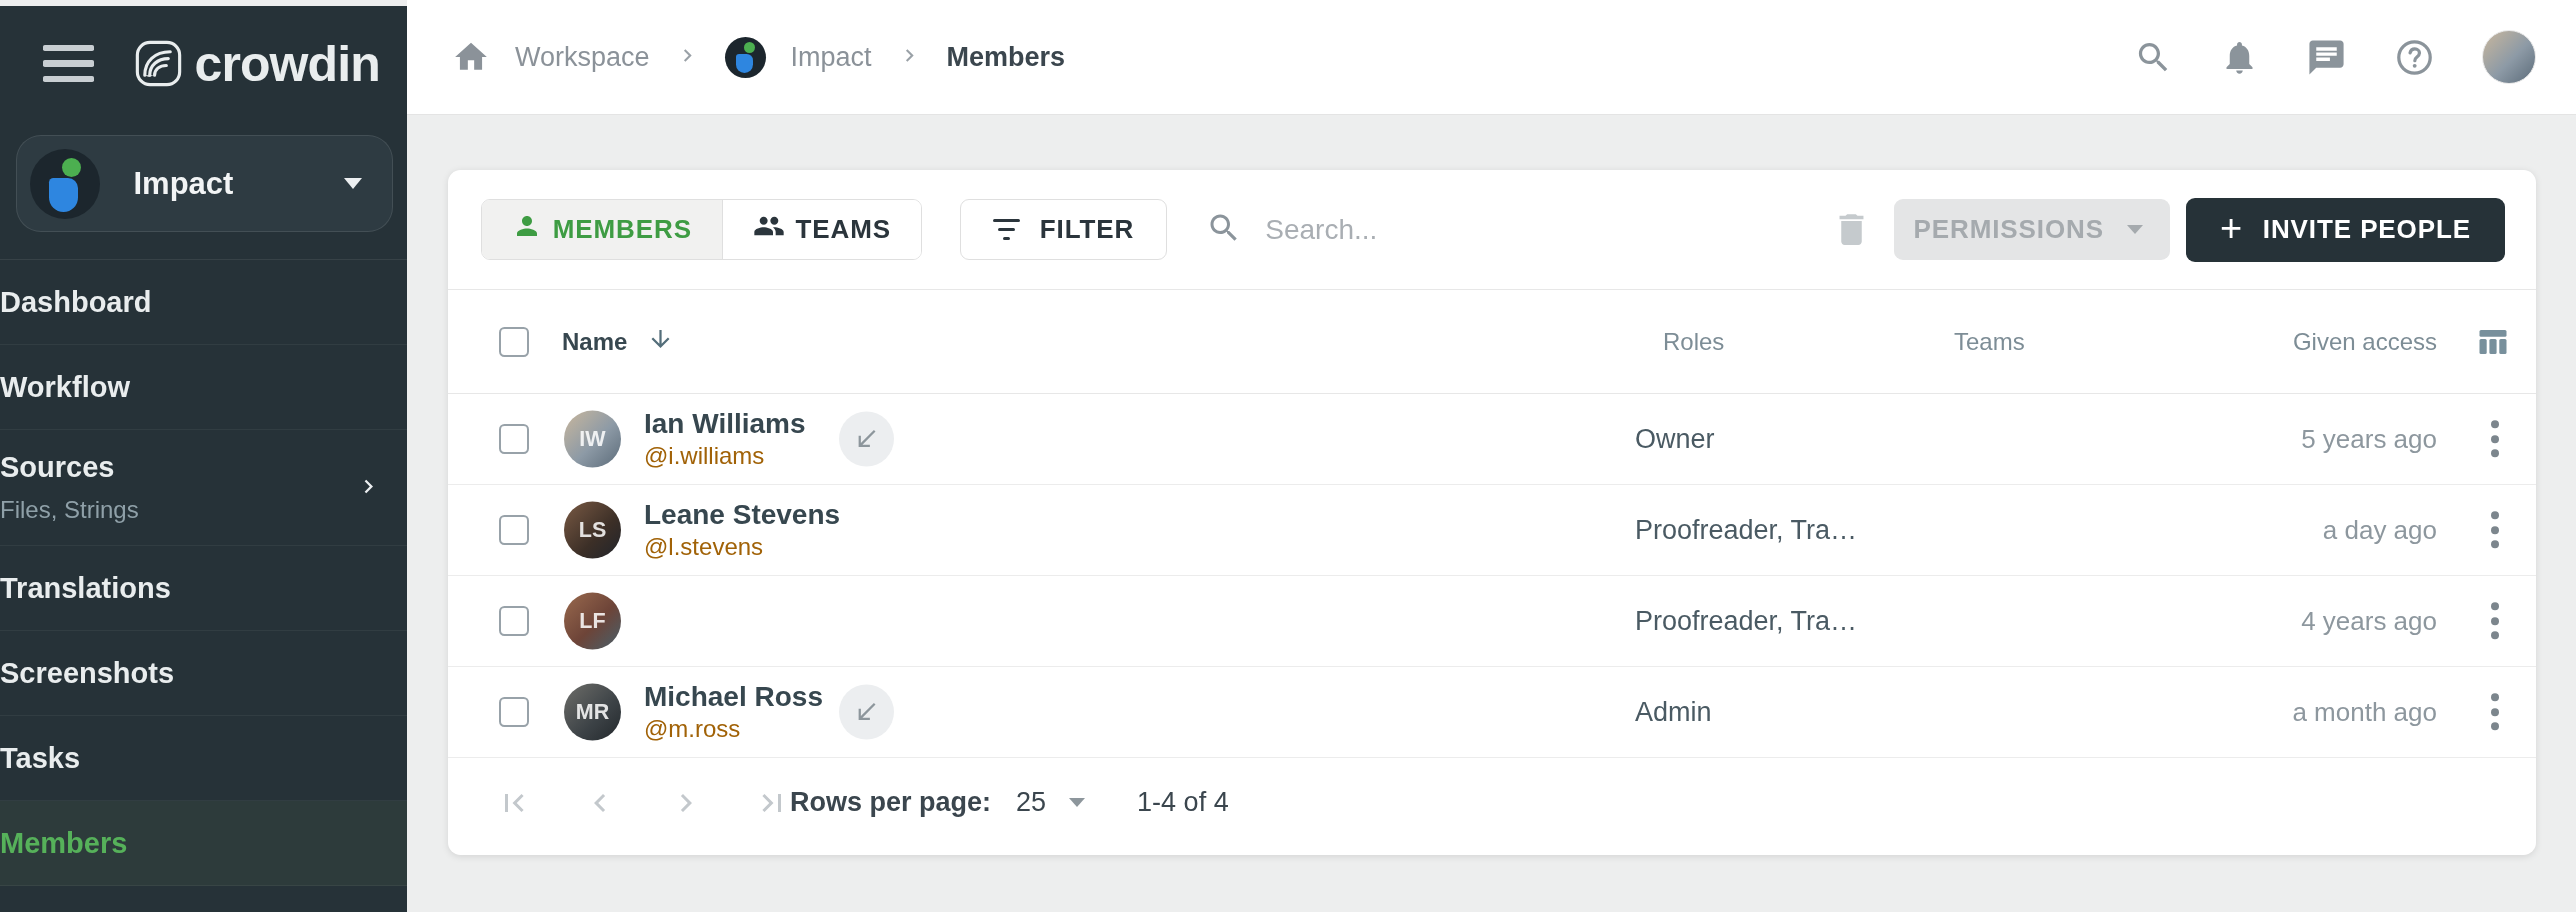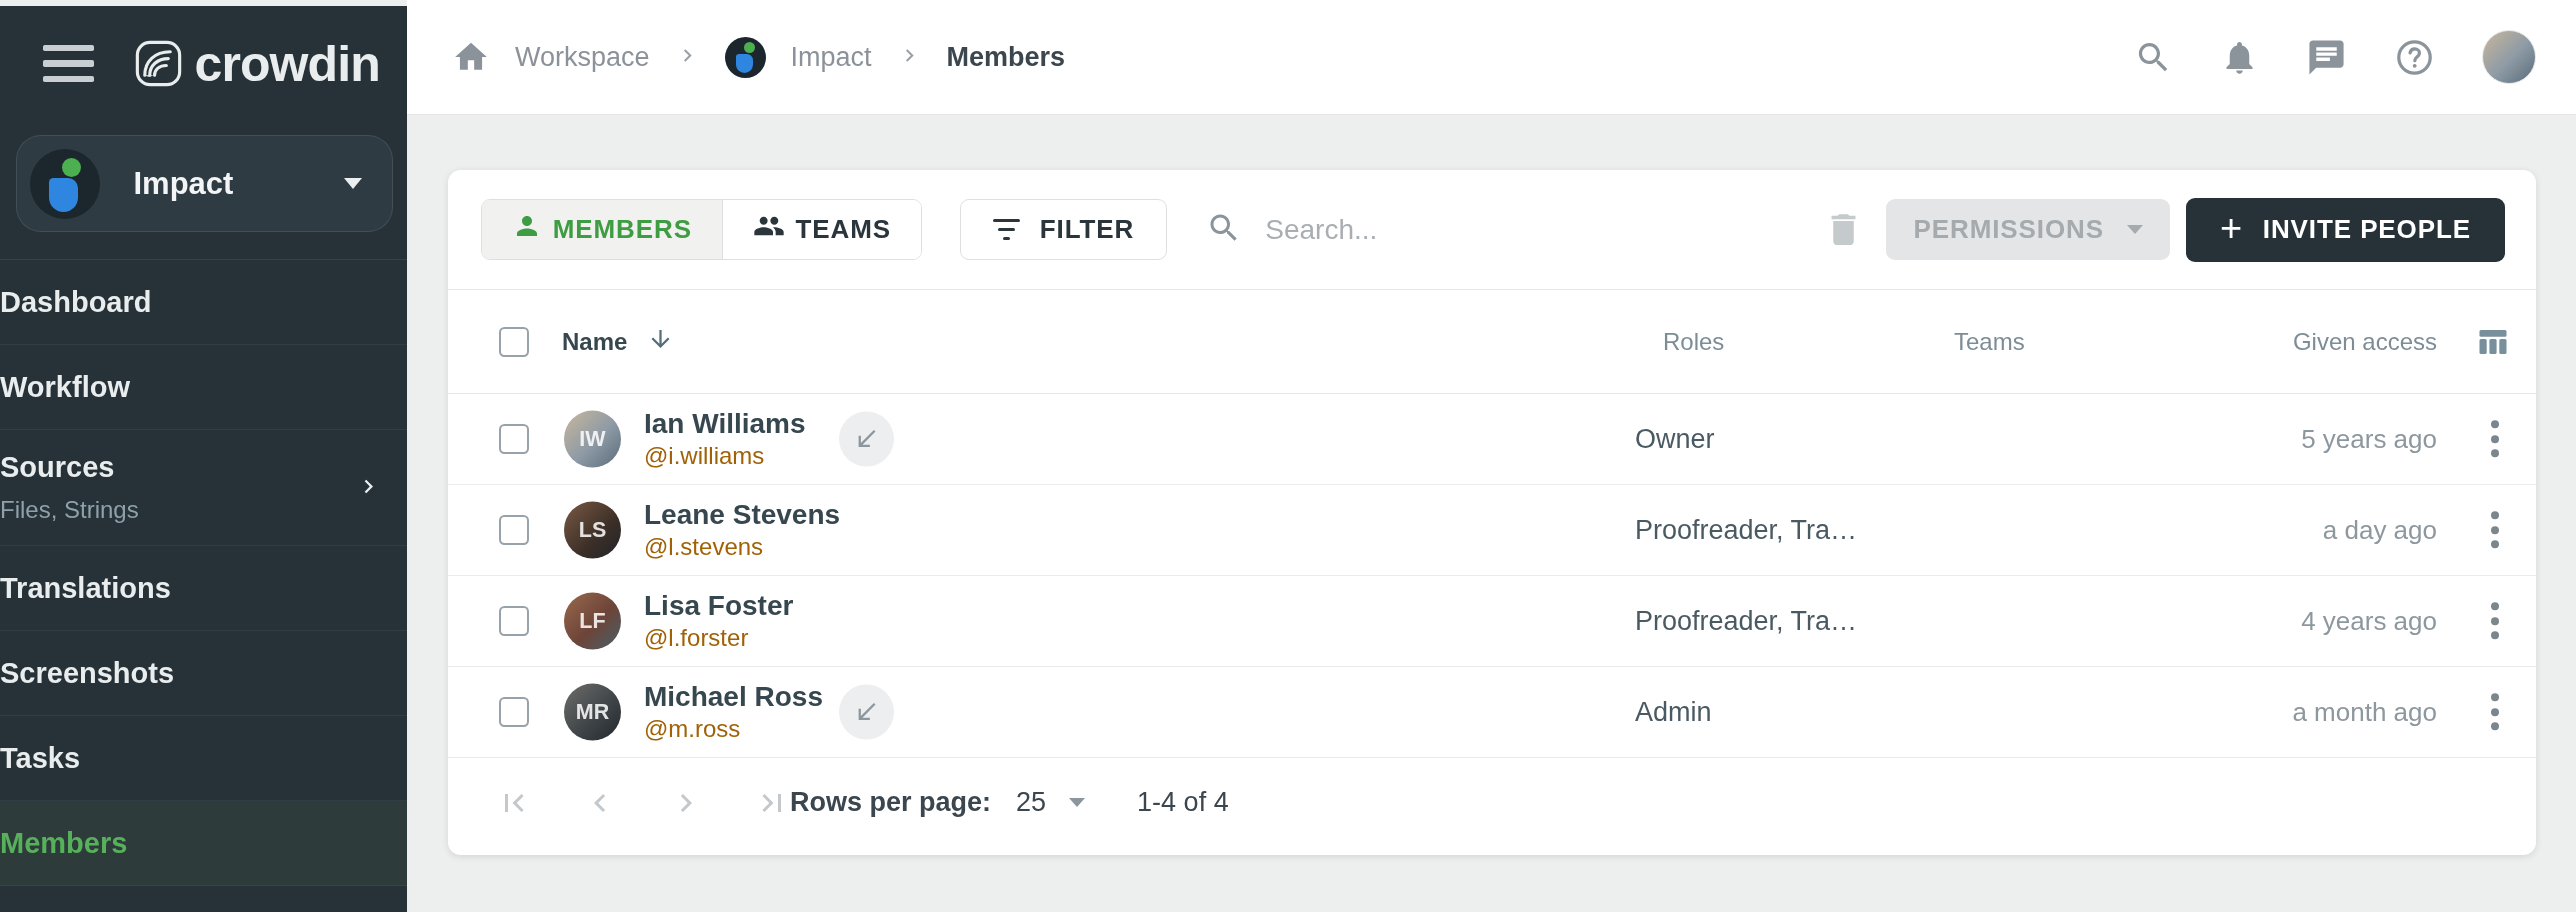--- a/index.html
+++ b/index.html
@@ -74,21 +74,21 @@
                 font-family:inherit; }
   .filter-icon { display:flex; flex-direction:column; gap:5.4px; align-items:center; }
   .filter-icon i { display:block; height:3.6px; background:#2b353c; border-radius:1.8px; }
   .filter-icon i:nth-child(1){ width:27px; } .filter-icon i:nth-child(2){ width:17px; }
   .filter-icon i:nth-child(3){ width:7.2px; }
   .search-box { display:flex; align-items:center; gap:23px; margin-left:39px; flex:1; }
   .search-box input { border:none; outline:none; font-size:28px; color:#4d7c0f; width:376px;
                       font-family:inherit; background:transparent; }
   .search-box input::placeholder { color:#a9aeb3; }
   .trash-btn { margin-right:21.5px; cursor:pointer; display:flex; }
-  .perm-btn { height:61px; padding:0 27px 0 28px; background:#e4e5e6; border:none; border-radius:9px;
+  .perm-btn { height:61px; padding:0 27px 0 20px; background:#e4e5e6; border:none; border-radius:9px;
               color:#a5aaae; font-size:26px; font-weight:700; letter-spacing:0.9px; display:flex;
               align-items:center; gap:23px; cursor:default; font-family:inherit; }
   .perm-btn .caret-down { border-top-color:#a5aaae; border-left-width:8px; border-right-width:8px; border-top-width:9.8px; }
   .invite-btn { height:64px; padding:0 34px; background:#263238; border:none; border-radius:9px;
                 color:#fff; font-size:26px; font-weight:700; letter-spacing:0.9px; display:flex;
                 align-items:center; gap:19.7px; margin-left:16px; cursor:pointer; font-family:inherit; }
   .plus-glyph { font-size:38px; font-weight:400; line-height:0; margin-top:-3.6px; }
 
   .thead { height:105px; border-top:1.8px solid #e7e7e7; border-bottom:1.8px solid #e7e7e7;
            position:relative; }
@@ -369,24 +369,20 @@
         <span class="kebab">
             <i></i>
             <i></i>
             <i></i>
           </span>
       </div>
 
       <div class="row">
         <span class="checkbox"></span>
         <span class="avatar av-2">LF</span>
-        <span class="name-block">
-          <div class="row-name">Lisa Foster</div>
-          <div class="row-user">@l.forster</div>
-        </span>
         <span class="cell-roles">Proofreader, Tra…</span>
         <span class="cell-teams"></span>
         <span class="cell-access">4 years ago</span>
         <span class="kebab">
             <i></i>
             <i></i>
             <i></i>
           </span>
       </div>
 

